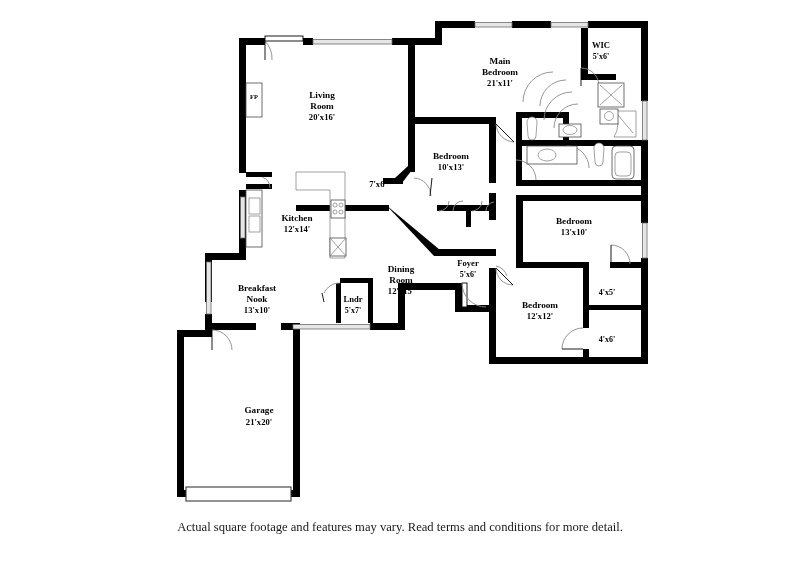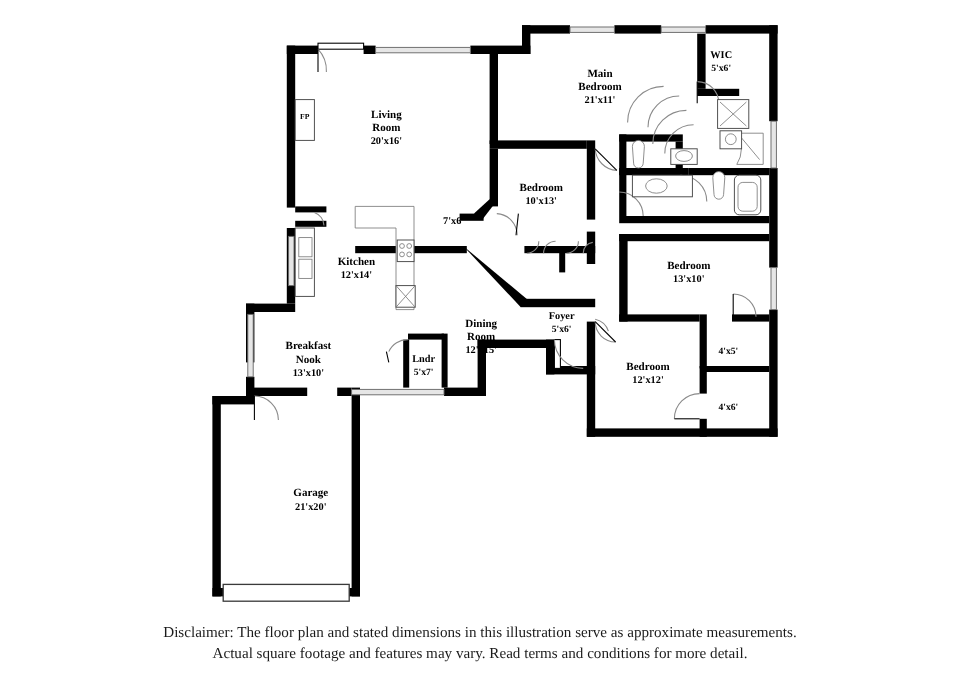--- a/index.html
+++ b/index.html
@@ -289,17 +289,16 @@
     <text class="room-label rl-9" x="607" y="293">4'x5'</text>
     <text class="room-label rl-9" x="607" y="340">4'x6'</text>
 
     <text class="room-label rl-10" x="378" y="185">7'x6'</text>
     <text class="room-label rl-fp" x="254" y="98">FP</text>
   </g>
 
 </svg>
 
 <div id="disclaimer">
-  <div>Disclaimer: The floor plan and stated dimensions in this illustration serve as approximate measurements.</div>
   <div>Actual square footage and features may vary. Read terms and conditions for more detail.</div>
 </div>
 
 </div>
 
 </body></html>

